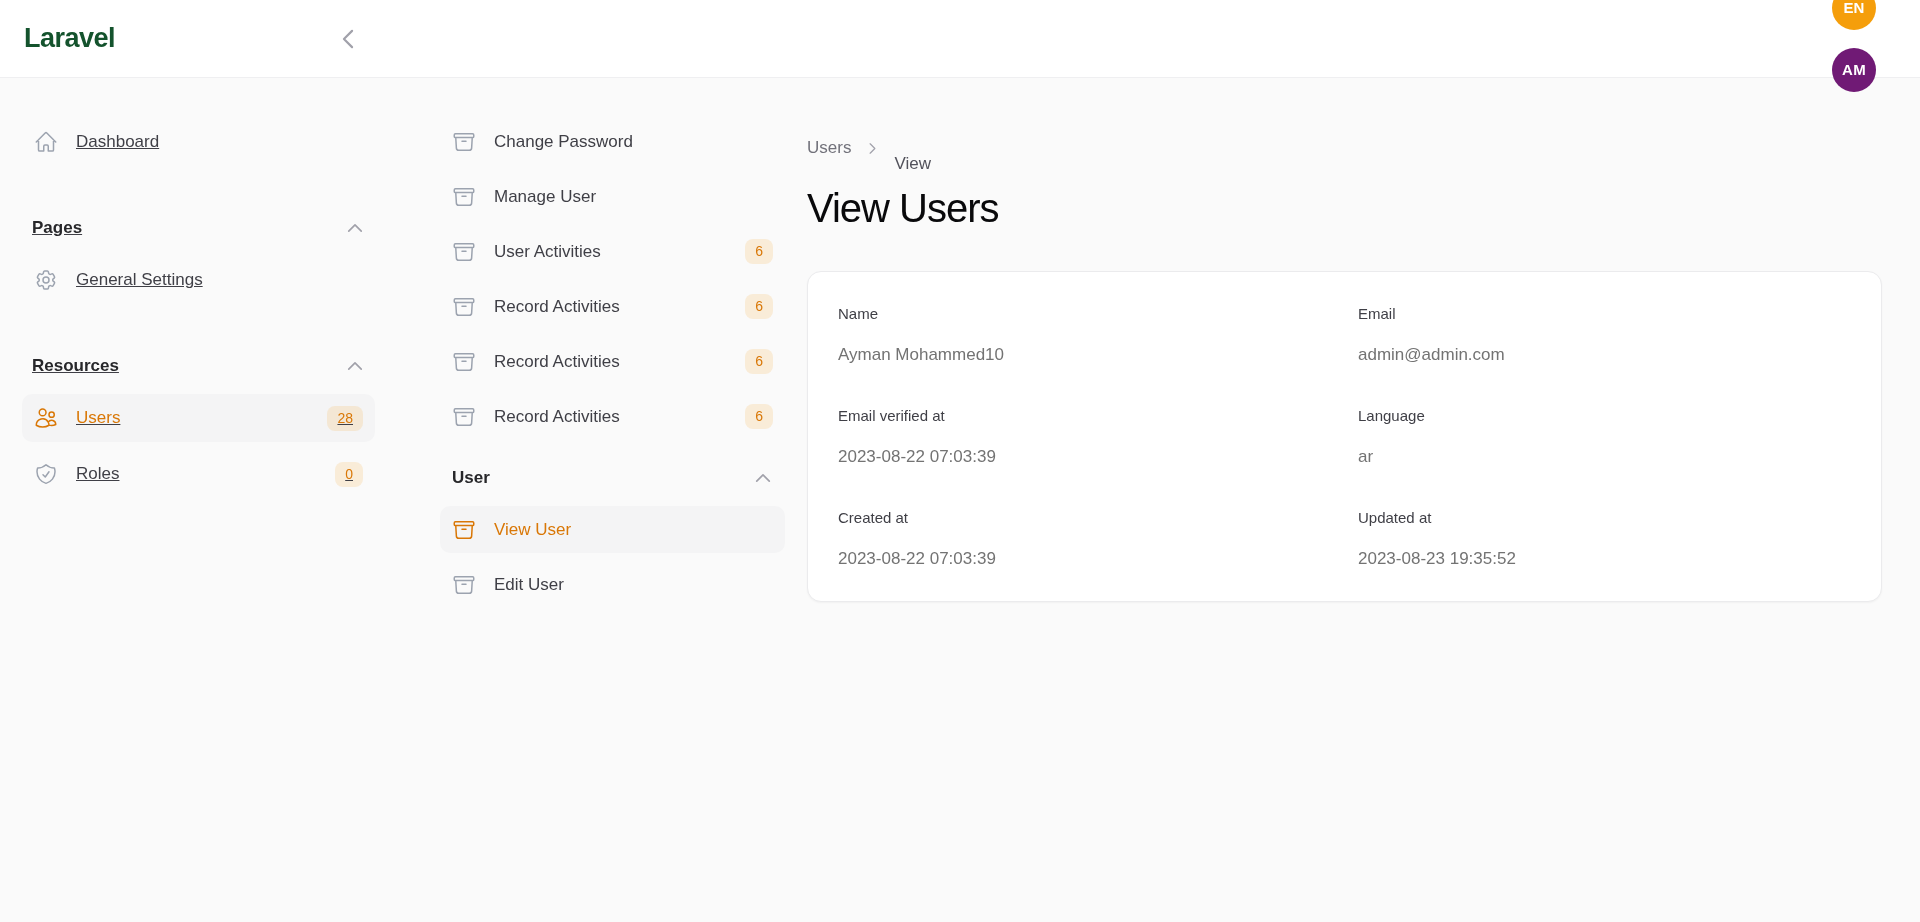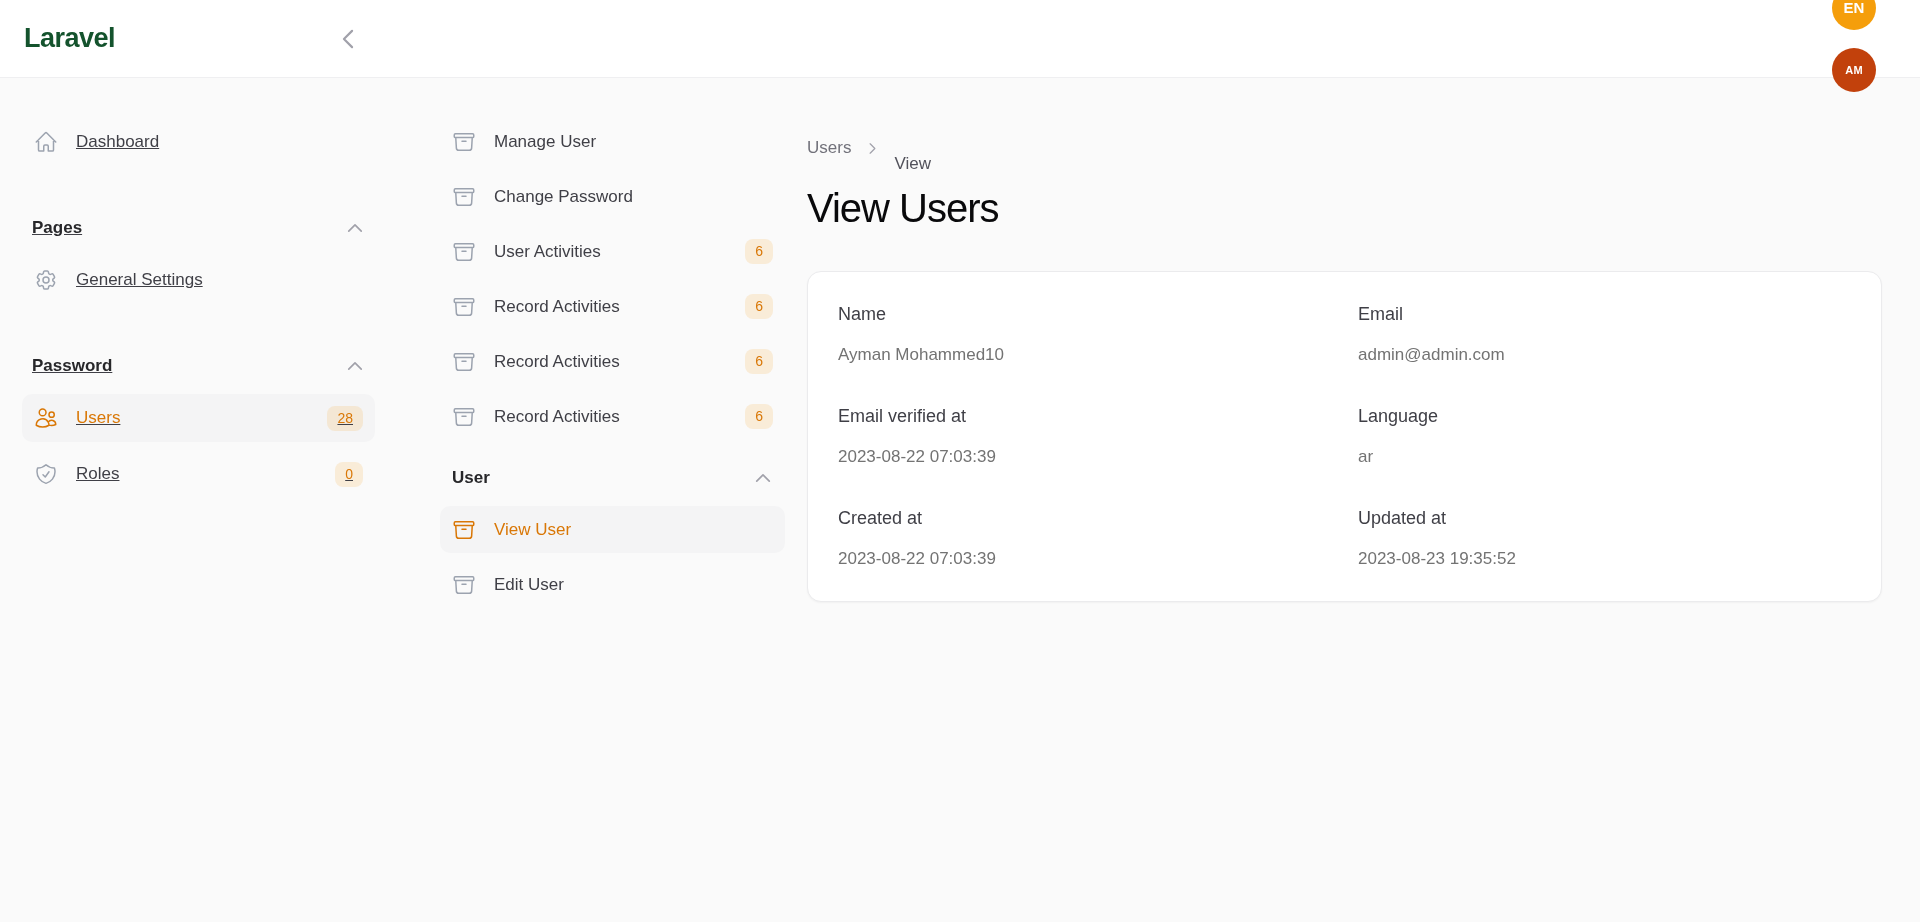--- a/index.html
+++ b/index.html
@@ -21,21 +21,21 @@
   .collapse-btn {
     margin-left:218px; background:none; border:none; cursor:pointer;
     width:30px; height:30px; color:#A1A1AA; display:flex; align-items:center; justify-content:center;
   }
   .topbar-right { margin-left:auto; display:flex; align-items:flex-end; gap:18px;flex-direction:column; }
   .circle {
     width:44px; height:44px; border-radius:50%; border:none; cursor:pointer;
     display:flex; align-items:center; justify-content:center; color:#FFFFFF;
   }
   .lang-btn   { background:#F59E0B; font-size:15px; font-weight:700; }
-  .avatar-btn { background:#c2410c; font-size:11px; font-weight:600; letter-spacing:0.3px; }
+  .avatar-btn { background:#701a75; font-size:15px; font-weight:600; letter-spacing:0.3px; }
 
   
   .layout { display:flex; align-items:flex-start; height:844px; }
 
   .sidebar    { width:400px; flex-shrink:0; padding:40px 25px 0 22px;text-decoration:underline; }
   .subsidebar { width:385px; flex-shrink:0; margin-left:20px; padding:40px 20px 0 20px; }
 
   .nav-item {
     height:48px; border-radius:10px; display:flex; align-items:center; gap:18px;
     padding:0 12px; font-size:17px; font-weight:500; color:#3F3F46;
@@ -73,21 +73,21 @@
     margin-top:8px; font-size:40px; line-height:48px; font-weight:400;
     letter-spacing:-1px; color:#09090B;
   }
 
   .card {
     margin-top:39px; background:#FFFFFF; border:1px solid #EBEBED; border-radius:14px;
     box-shadow:0 1px 2px rgba(0,0,0,0.04);
     padding:30px; display:grid; grid-template-columns:1fr 1fr;
     column-gap:27px; row-gap:37px;
   }
-  .field-label { font-size:18px; line-height:24px; font-weight:500; color:#3F3F46; margin-bottom:17px; }
+  .field-label { font-size:15px; line-height:24px; font-weight:500; color:#3F3F46; margin-bottom:17px; }
   .field-value { font-size:17px; line-height:24px; font-weight:400; color:#737373; }
 </style>
 </head>
 <body>
 
 <header class="topbar">
   <div class="logo">Laravel</div>
 
   <button class="collapse-btn">
     <span>
@@ -131,21 +131,21 @@
               <path d="M9.594 3.94c.09-.542.56-.94 1.11-.94h2.593c.55 0 1.02.398 1.11.94l.213 1.281c.063.374.313.686.645.87.074.04.147.083.22.127.324.196.72.257 1.075.124l1.217-.456a1.125 1.125 0 0 1 1.37.49l1.296 2.247a1.125 1.125 0 0 1-.26 1.431l-1.003.827c-.293.24-.438.613-.431.992a6.759 6.759 0 0 1 0 .255c-.007.378.138.75.43.99l1.005.828c.424.35.534.954.26 1.43l-1.298 2.247a1.125 1.125 0 0 1-1.369.491l-1.217-.456c-.355-.133-.75-.072-1.076.124a6.57 6.57 0 0 1-.22.128c-.331.183-.581.495-.644.869l-.213 1.28c-.09.543-.56.941-1.11.941h-2.594c-.55 0-1.02-.398-1.11-.94l-.213-1.281c-.062-.374-.312-.686-.644-.87a6.52 6.52 0 0 1-.22-.127c-.325-.196-.72-.257-1.076-.124l-1.217.456a1.125 1.125 0 0 1-1.369-.49l-1.297-2.247a1.125 1.125 0 0 1 .26-1.431l1.004-.827c.292-.24.437-.613.43-.992a6.932 6.932 0 0 1 0-.255c.007-.378-.138-.75-.43-.99l-1.004-.828a1.125 1.125 0 0 1-.26-1.43l1.297-2.247a1.125 1.125 0 0 1 1.37-.491l1.216.456c.356.133.751.072 1.076-.124.072-.044.146-.087.22-.128.332-.183.582-.495.644-.869l.214-1.281Z"></path>
               <path d="M15 12a3 3 0 1 1-6 0 3 3 0 0 1 6 0Z"></path>
             </svg>
         </span>
         <span>General Settings</span>
       </div>
     </div>
 
     <div class="group">
       <div class="group-header">
-        <span>Password</span>
+        <span>Resources</span>
         <span class="group-chevron">
           <svg width="20" height="20" viewBox="0 0 24 24" fill="none" stroke="currentColor" stroke-width="2" stroke-linecap="round" stroke-linejoin="round">
               <path d="m4.5 15.75 7.5-7.5 7.5 7.5"></path>
             </svg>
         </span>
       </div>
       <div class="nav-item active">
         <span class="nav-icon">
           <svg width="24" height="24" viewBox="0 0 24 24" fill="none" stroke="currentColor" stroke-width="1.5" stroke-linecap="round" stroke-linejoin="round">
               <path d="M15 19.128a9.38 9.38 0 0 0 2.625.372 9.337 9.337 0 0 0 4.121-.952 4.125 4.125 0 0 0-7.533-2.493M15 19.128v-.003c0-1.113-.285-2.16-.786-3.07M15 19.128v.106A12.318 12.318 0 0 1 8.624 21c-2.331 0-4.512-.645-6.374-1.766l-.001-.109a6.375 6.375 0 0 1 11.964-3.07M12 6.375a3.375 3.375 0 1 1-6.75 0 3.375 3.375 0 0 1 6.75 0Zm8.25 2.25a2.625 2.625 0 1 1-5.25 0 2.625 2.625 0 0 1 5.25 0Z"></path>
@@ -167,30 +167,30 @@
   </nav>
 
   <nav class="subsidebar">
 
     <div class="nav-item">
       <span class="nav-icon">
         <svg width="24" height="24" viewBox="0 0 24 24" fill="none" stroke="currentColor" stroke-width="1.5" stroke-linecap="round" stroke-linejoin="round">
             <path d="m20.25 7.5-.625 10.632a2.25 2.25 0 0 1-2.247 2.118H6.622a2.25 2.25 0 0 1-2.247-2.118L3.75 7.5M10 11.25h4M3.375 7.5h17.25c.621 0 1.125-.504 1.125-1.125v-1.5c0-.621-.504-1.125-1.125-1.125H3.375c-.621 0-1.125.504-1.125 1.125v1.5c0 .621.504 1.125 1.125 1.125Z"></path>
           </svg>
       </span>
+      <span>Change Password</span>
+    </div>
+
+    <div class="nav-item">
+      <span class="nav-icon">
+        <svg width="24" height="24" viewBox="0 0 24 24" fill="none" stroke="currentColor" stroke-width="1.5" stroke-linecap="round" stroke-linejoin="round">
+            <path d="m20.25 7.5-.625 10.632a2.25 2.25 0 0 1-2.247 2.118H6.622a2.25 2.25 0 0 1-2.247-2.118L3.75 7.5M10 11.25h4M3.375 7.5h17.25c.621 0 1.125-.504 1.125-1.125v-1.5c0-.621-.504-1.125-1.125-1.125H3.375c-.621 0-1.125.504-1.125 1.125v1.5c0 .621.504 1.125 1.125 1.125Z"></path>
+          </svg>
+      </span>
       <span>Manage User</span>
-    </div>
-
-    <div class="nav-item">
-      <span class="nav-icon">
-        <svg width="24" height="24" viewBox="0 0 24 24" fill="none" stroke="currentColor" stroke-width="1.5" stroke-linecap="round" stroke-linejoin="round">
-            <path d="m20.25 7.5-.625 10.632a2.25 2.25 0 0 1-2.247 2.118H6.622a2.25 2.25 0 0 1-2.247-2.118L3.75 7.5M10 11.25h4M3.375 7.5h17.25c.621 0 1.125-.504 1.125-1.125v-1.5c0-.621-.504-1.125-1.125-1.125H3.375c-.621 0-1.125.504-1.125 1.125v1.5c0 .621.504 1.125 1.125 1.125Z"></path>
-          </svg>
-      </span>
-      <span>Change Password</span>
     </div>
 
     <div class="nav-item">
       <span class="nav-icon">
         <svg width="24" height="24" viewBox="0 0 24 24" fill="none" stroke="currentColor" stroke-width="1.5" stroke-linecap="round" stroke-linejoin="round">
             <path d="m20.25 7.5-.625 10.632a2.25 2.25 0 0 1-2.247 2.118H6.622a2.25 2.25 0 0 1-2.247-2.118L3.75 7.5M10 11.25h4M3.375 7.5h17.25c.621 0 1.125-.504 1.125-1.125v-1.5c0-.621-.504-1.125-1.125-1.125H3.375c-.621 0-1.125.504-1.125 1.125v1.5c0 .621.504 1.125 1.125 1.125Z"></path>
           </svg>
       </span>
       <span>User Activities</span>
       <span class="badge">6</span>

